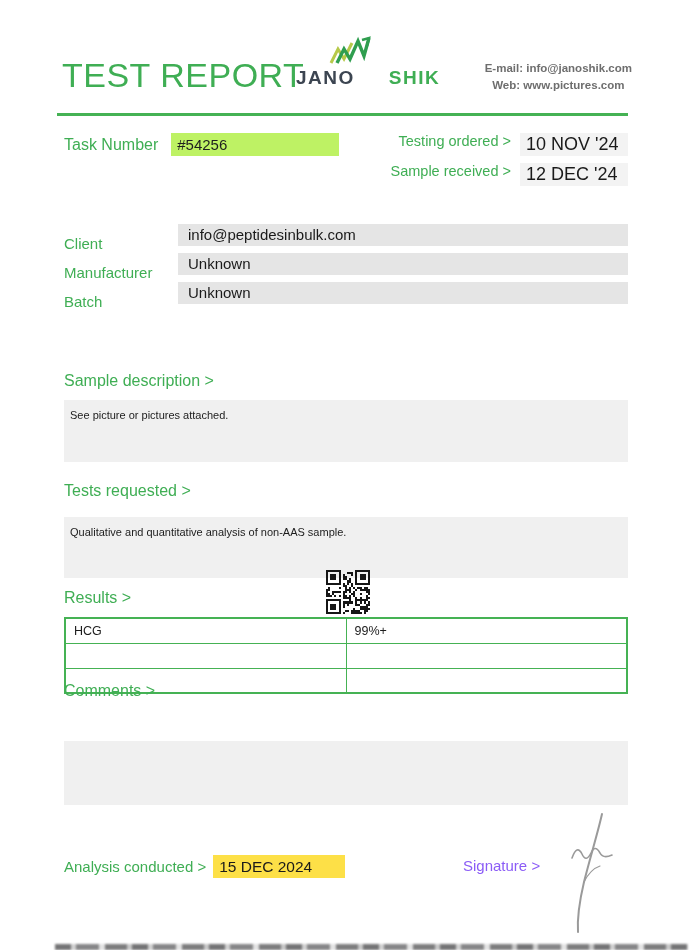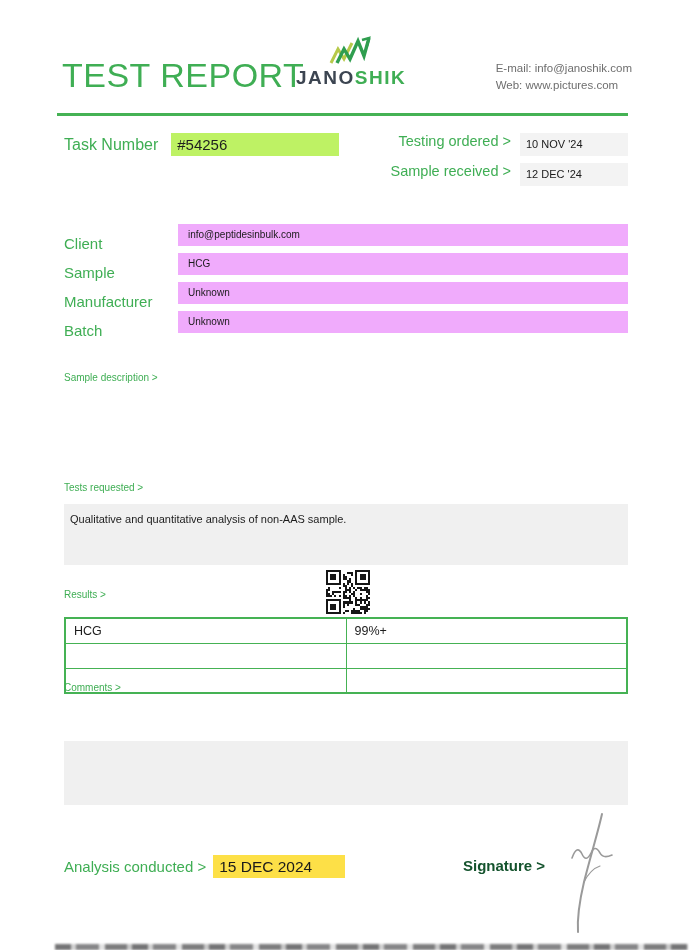--- a/index.html
+++ b/index.html
@@ -23,66 +23,67 @@
   .logo {
     position: absolute; left: 296px; top: 36px; width: 106px;
     text-align: center;
   }
   .logo svg { display: block; margin: 0 auto 1px auto; }
   .logo-text {
     font-size: 19px; font-weight: 700; letter-spacing: 1.5px;
     white-space: nowrap;
   }
   .logo-text .dark { color: #3c4551; }
-  .logo-text .grn  { color: #3fae54; }
+  .logo-text .grn  { color: #3fae54; margin-left: 34px; }
   .contact {
     position: absolute; right: 62px; top: 60px;
-    text-align: left; font-size: 11.5px; color: #6e6e6e;
+    text-align: center; font-size: 11.5px; color: #6e6e6e;
     line-height: 17px;
+    font-weight: bold;
   }
   .rule {
     position: absolute; left: 57px; top: 113px; width: 571px; height: 3px;
     background: #45b254;
   }
 
   
   .task-row { position: absolute; left: 64px; top: 133px; display: flex; align-items: center; }
   .task-label { font-size: 16px; color: #3fae54; }
   .task-box {
     margin-left: 13px; width: 168px; height: 23px;
     background: #bef264; font-size: 15px; color: #1f1f1f;
     line-height: 23px; padding-left: 6px;
   }
   .dates { position: absolute; right: 66px; top: 133px; }
   .date-row { display: flex; justify-content: flex-end; align-items: flex-start; margin-bottom: 7px; }
   .date-label { font-size: 14.5px; color: #3fae54; margin-right: 9px; }
   .date-box {
     width: 108px; height: 23px; background: #f3f3f3;
-    font-size: 11px; color: #1a1a1a; line-height: 23px; padding-left: 6px;
+    font-size: 18px; color: #1a1a1a; line-height: 23px; padding-left: 6px;
   }
 
   
   .details { position: absolute; left: 64px; top: 224px; width: 564px; }
   .detail-row { display: flex; align-items: center; height: 22px; margin-bottom: 7px; }
   .detail-label { width: 114px; font-size: 15px; color: #3fae54; flex: none; margin-top: 16px; }
   .detail-box {
-    flex: 1; height: 22px; background: #f0abfc;
-    font-size: 10px; color: #1a1a1a; line-height: 22px; padding-left: 10px;
-  }
-
-  
-  .sec-heading { position: absolute; left: 64px; font-size: 10px; color: #3fae54; }
+    flex: 1; height: 22px; background: #e5e5e5;
+    font-size: 15px; color: #1a1a1a; line-height: 22px; padding-left: 10px;
+  }
+
+  
+  .sec-heading { position: absolute; left: 64px; font-size: 16px; color: #3fae54; }
   .gray-box {
     position: absolute; left: 64px; width: 564px; background: #f0f0f0;
     font-size: 11px; color: #1c1c1c; padding: 9px 8px 0 6px;
   }
   #sample-heading  { top: 372px; }
   #sample-box      { top: 400px; height: 62px; }
   #tests-heading   { top: 482px; }
-  #tests-box       { top: 504px; height: 61px; }
+  #tests-box       { top: 517px; height: 61px; }
   #results-heading { top: 589px; }
   #comments-heading{ top: 682px; }
   #comments-box    { top: 741px; height: 64px; }
 
   
   .qr { position: absolute; left: 325px; top: 570px; width: 46px; height: 44px; }
   .qr svg { width: 100%; height: 100%; display: block; }
 
   
   .results-table {
@@ -96,21 +97,21 @@
   }
   .results-table { border: 2px solid #45b254; }
 
   
   .footer-analysis { position: absolute; left: 64px; top: 855px; display: flex; align-items: center; justify-content: flex-end; }
   .fa-label { font-size: 15px; color: #3fae54; margin-right: 7px; }
   .fa-box {
     width: 132px; height: 23px; background: #fde047;
     font-size: 15.5px; color: #1a1a1a; line-height: 23px; padding-left: 6px;
   }
-  .sig-label { position: absolute; left: 463px; top: 857px; font-size: 15px; color: #14532d; font-weight: bold; }
+  .sig-label { position: absolute; left: 463px; top: 857px; font-size: 15px; color: #8b5cf6; }
   .signature { position: absolute; left: 550px; top: 810px; width: 70px; height: 128px; }
 
   
   .bottom-strip {
     position: absolute; left: 55px; right: 6px; bottom: 0; height: 6px;
     background: repeating-linear-gradient(90deg,
       rgba(70,70,72,.75) 0 16px, rgba(70,70,72,.25) 16px 21px,
       rgba(70,70,72,.65) 21px 44px, rgba(70,70,72,.15) 44px 50px,
       rgba(70,70,72,.7) 50px 72px, rgba(70,70,72,.3) 72px 77px);
     filter: blur(1.3px);
@@ -154,34 +155,31 @@
       <span class="date-box">12 DEC '24</span>
     </div>
   </div>
 
   <div class="details">
     <div class="detail-row">
       <span class="detail-label">Client</span>
       <span class="detail-box">info@peptidesinbulk.com</span>
     </div>
     <div class="detail-row">
-      <span class="detail-label">Sample</span>
-      <span class="detail-box">HCG</span>
-    </div>
-    <div class="detail-row">
       <span class="detail-label">Manufacturer</span>
       <span class="detail-box">Unknown</span>
     </div>
     <div class="detail-row">
       <span class="detail-label">Batch</span>
       <span class="detail-box">Unknown</span>
     </div>
   </div>
 
   <div class="sec-heading" id="sample-heading">Sample description &gt;</div>
+  <div class="gray-box" id="sample-box">See picture or pictures attached.</div>
 
   <div class="sec-heading" id="tests-heading">Tests requested &gt;</div>
   <div class="gray-box" id="tests-box">Qualitative and quantitative analysis of non-AAS sample.</div>
 
   <div class="sec-heading" id="results-heading">Results &gt;</div>
   <div class="qr">
       <svg viewBox="0 0 21 21" shape-rendering="crispEdges" fill="#161616">
         <rect x="0" y="0" width="1" height="1"></rect>
         <rect x="1" y="0" width="1" height="1"></rect>
         <rect x="2" y="0" width="1" height="1"></rect>

